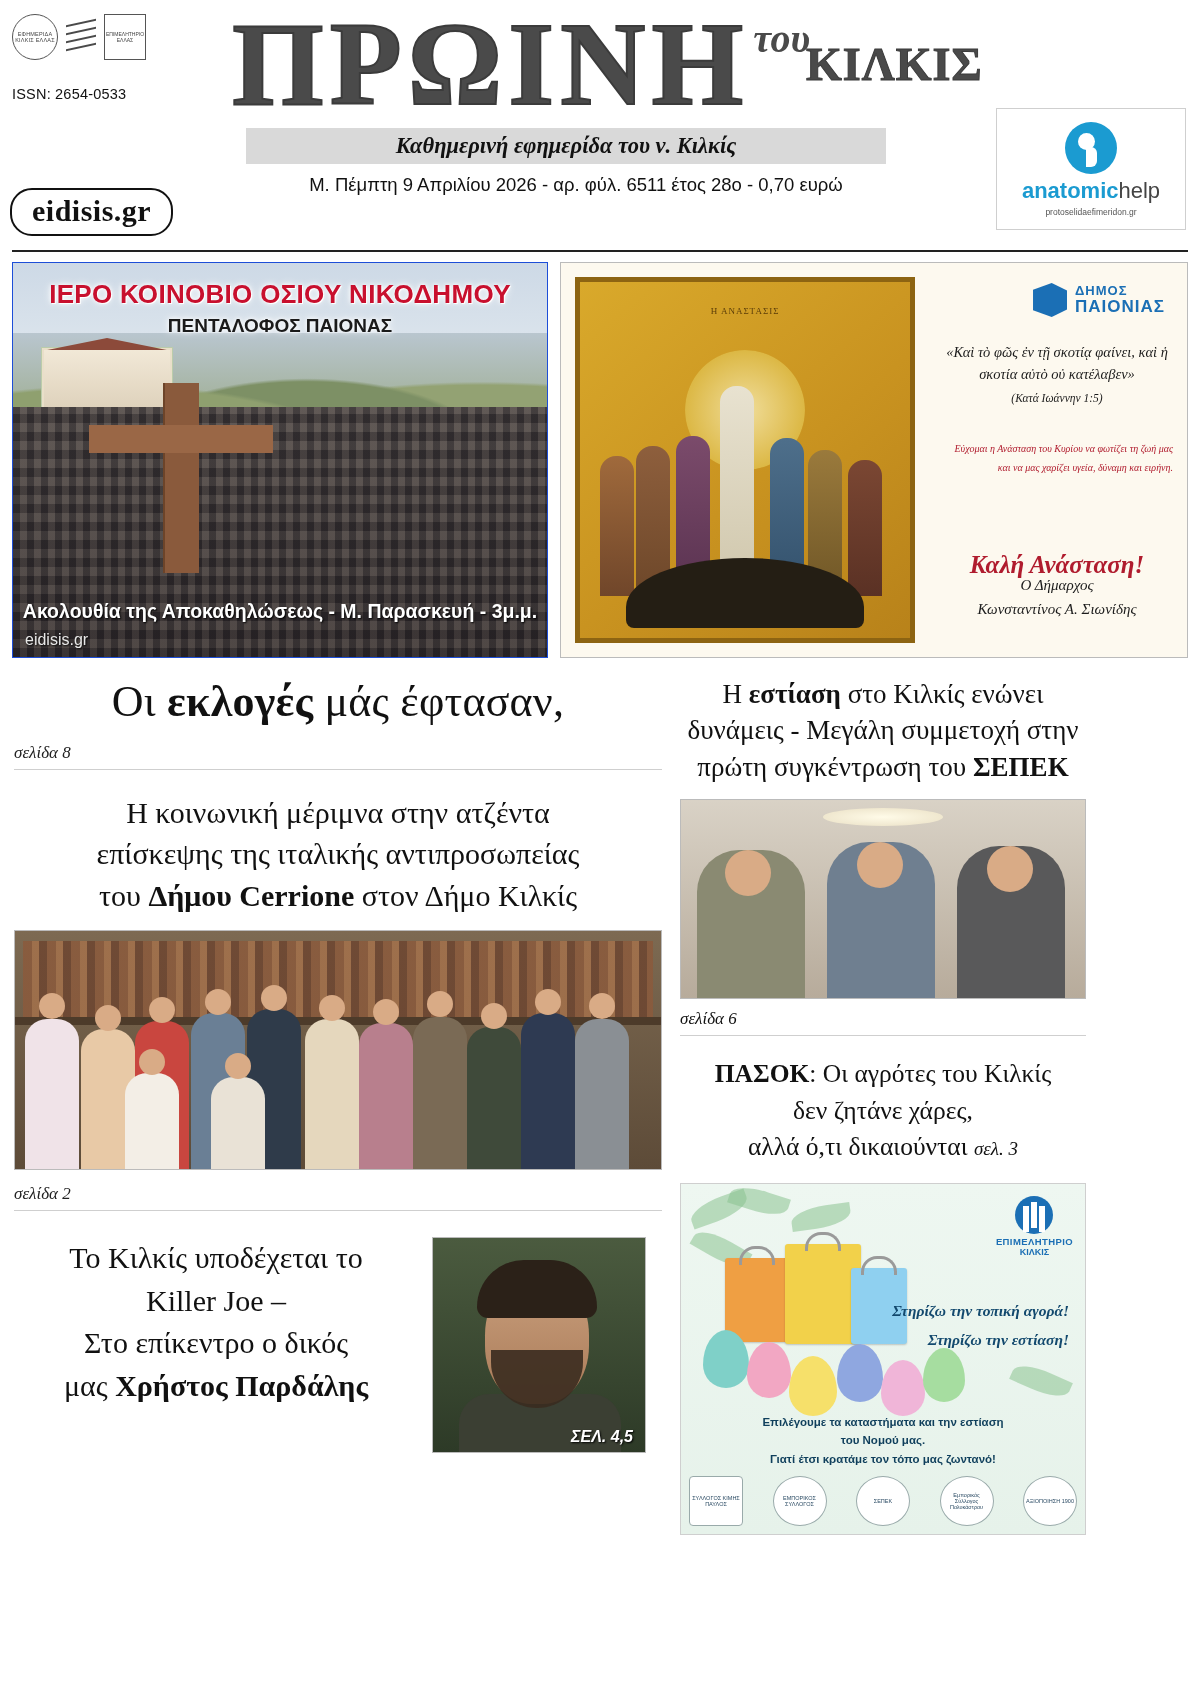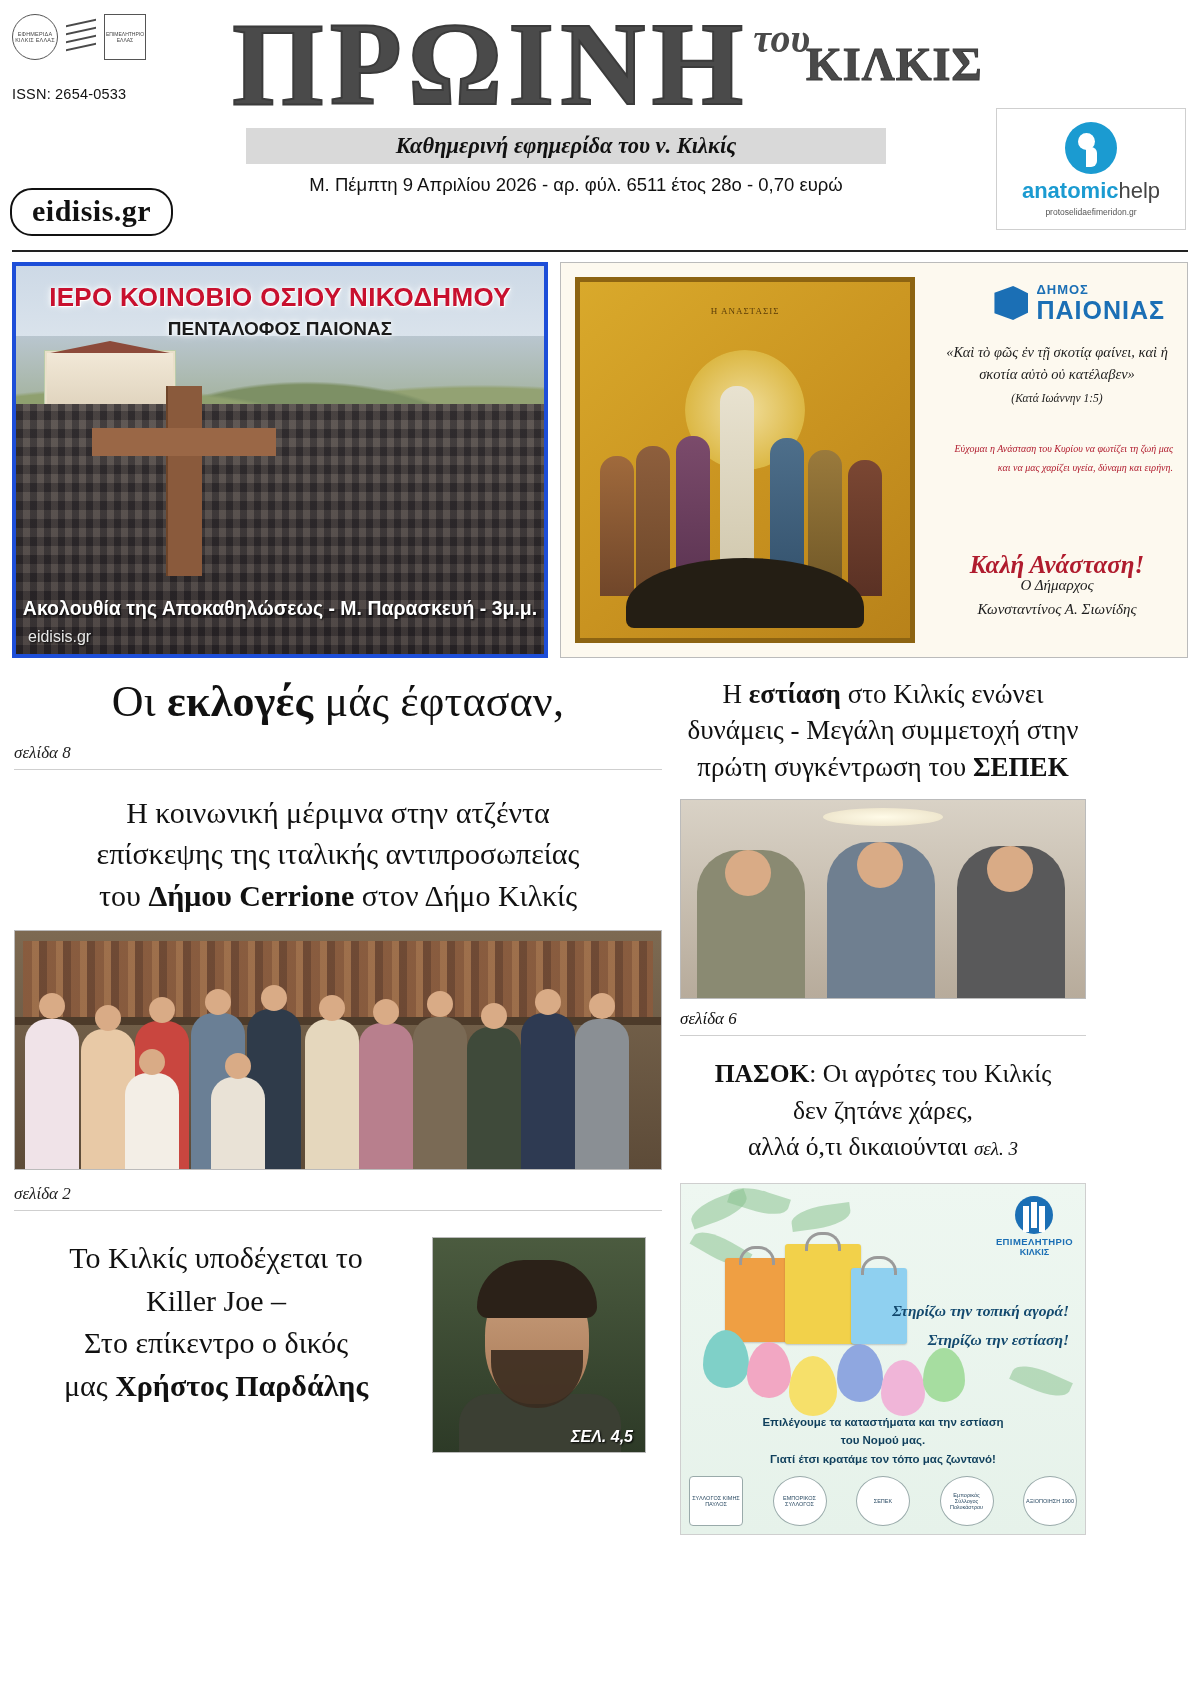--- a/index.html
+++ b/index.html
@@ -105,21 +105,21 @@
   .anat-sub {
     font-family: "Liberation Sans", sans-serif; font-size: 8.5px; color: #555;
     margin-top: 3px;
   }
 
   .rule { height: 2px; background: #222; margin: 0 12px; }
 
   
   .top-row { display: flex; gap: 12px; padding: 10px 12px 0; }
   .photo-left { width: 536px; height: 396px; position: relative; overflow: hidden;
-    border: 4px solid #1d4ed8; }
+    border: 1px solid #1d4ed8; }
   .photo-right { width: 628px; height: 396px; position: relative; overflow: hidden;
     border: 1px solid #bbb; background: #fdf9ef; }
 
   
   .mon-sky { position: absolute; inset: 0; background: linear-gradient(#cdd9e6 0%, #dfe7ee 26%, #9aa77f 34%, #7d8a62 44%, #6d7a55 100%); }
   .mon-hills { position: absolute; left:0; right:0; top: 70px; height: 120px;
     background:
       radial-gradient(ellipse at 18% 100%, #8fa06f 0 38%, transparent 40%),
       radial-gradient(ellipse at 55% 100%, #7d9065 0 42%, transparent 44%),
       radial-gradient(ellipse at 88% 100%, #93a273 0 40%, transparent 42%),
@@ -197,21 +197,21 @@
   .dimos-logo {
     position: absolute; right: 22px; top: 20px;
     display: flex; align-items: center; gap: 8px;
   }
   .dimos-mark {
     width: 34px; height: 34px; background: #1b6fb5;
     clip-path: polygon(0 20%, 55% 0, 100% 22%, 100% 78%, 55% 100%, 0 80%);
   }
   .dimos-text { font-family: "Liberation Sans", sans-serif; line-height: 1.05; }
   .dimos-text .d1 { font-size: 13px; color: #1b6fb5; font-weight: bold; letter-spacing: 1px;}
-  .dimos-text .d2 { font-size: 25px; color: #1b6fb5; font-weight: bold; letter-spacing: 1px;}
+  .dimos-text .d2 { font-size: 17px; color: #1b6fb5; font-weight: bold; letter-spacing: 1px;}
   .ad-quote {
     position: absolute; left: 380px; top: 78px; width: 232px;
     font-family: "Liberation Serif", serif; font-style: italic;
     font-size: 14.5px; line-height: 1.55; color: #1b1b1b; text-align: center;
   }
   .ad-quote .src { display: block; font-size: 11.5px; margin-top: 4px; }
   .ad-wish {
     position: absolute; left: 380px; top: 176px; width: 232px;
     font-family: "Liberation Serif", serif; font-style: italic;
     font-size: 10px; line-height: 1.9; color: #b01c2e; text-align: right;

